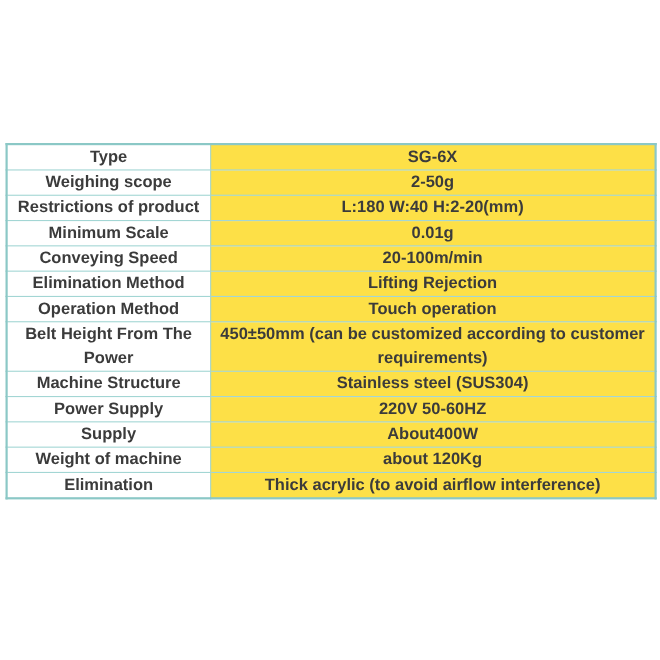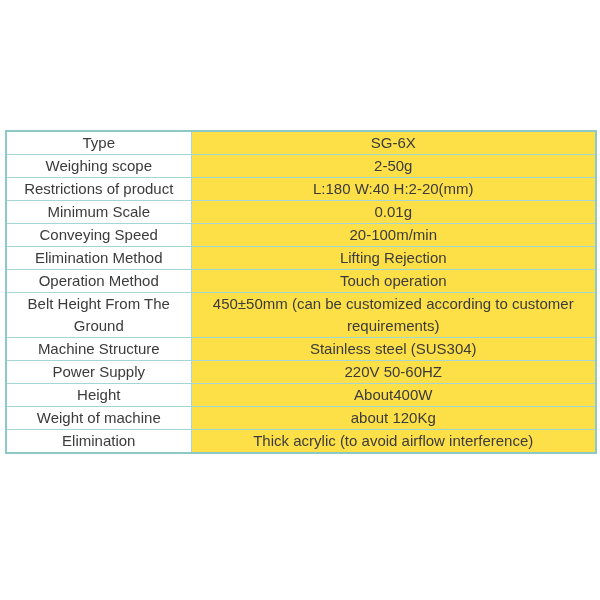--- a/index.html
+++ b/index.html
@@ -27,21 +27,21 @@
     top: 130px;
     width: 590px;
     border-collapse: collapse;
     table-layout: fixed;
     border: 2px solid var(--border-outer);
   }
   .spec-table th,
   .spec-table td {
     border: 1px solid var(--border-inner);
     font-size: 15px;
-    font-weight: 400;
+    font-weight: 700;
     color: var(--text-color);
     text-align: center;
     vertical-align: middle;
     line-height: 22px;
     height: 21px;
     padding: 0 8px;
     overflow-wrap: break-word;
   }
   .spec-table .label-cell { background: #ffffff; }
   .spec-table .value-cell { background: #fde047; }
@@ -78,33 +78,33 @@
         </tr>
         <tr>
           <th class="label-cell">Elimination Method</th>
           <td class="value-cell">Lifting Rejection</td>
         </tr>
         <tr>
           <th class="label-cell">Operation Method</th>
           <td class="value-cell">Touch operation</td>
         </tr>
         <tr>
-          <th class="label-cell">Belt Height From The Ground</th>
+          <th class="label-cell">Belt Height From The Power</th>
           <td class="value-cell">450±50mm (can be customized according to customer requirements)</td>
         </tr>
         <tr>
           <th class="label-cell">Machine Structure</th>
           <td class="value-cell">Stainless steel (SUS304)</td>
         </tr>
         <tr>
           <th class="label-cell">Power Supply</th>
           <td class="value-cell">220V 50-60HZ</td>
         </tr>
         <tr>
-          <th class="label-cell">Height</th>
+          <th class="label-cell">Supply</th>
           <td class="value-cell">About400W</td>
         </tr>
         <tr>
           <th class="label-cell">Weight of machine</th>
           <td class="value-cell">about 120Kg</td>
         </tr>
         <tr>
           <th class="label-cell">Elimination</th>
           <td class="value-cell">Thick acrylic (to avoid airflow interference)</td>
         </tr>

